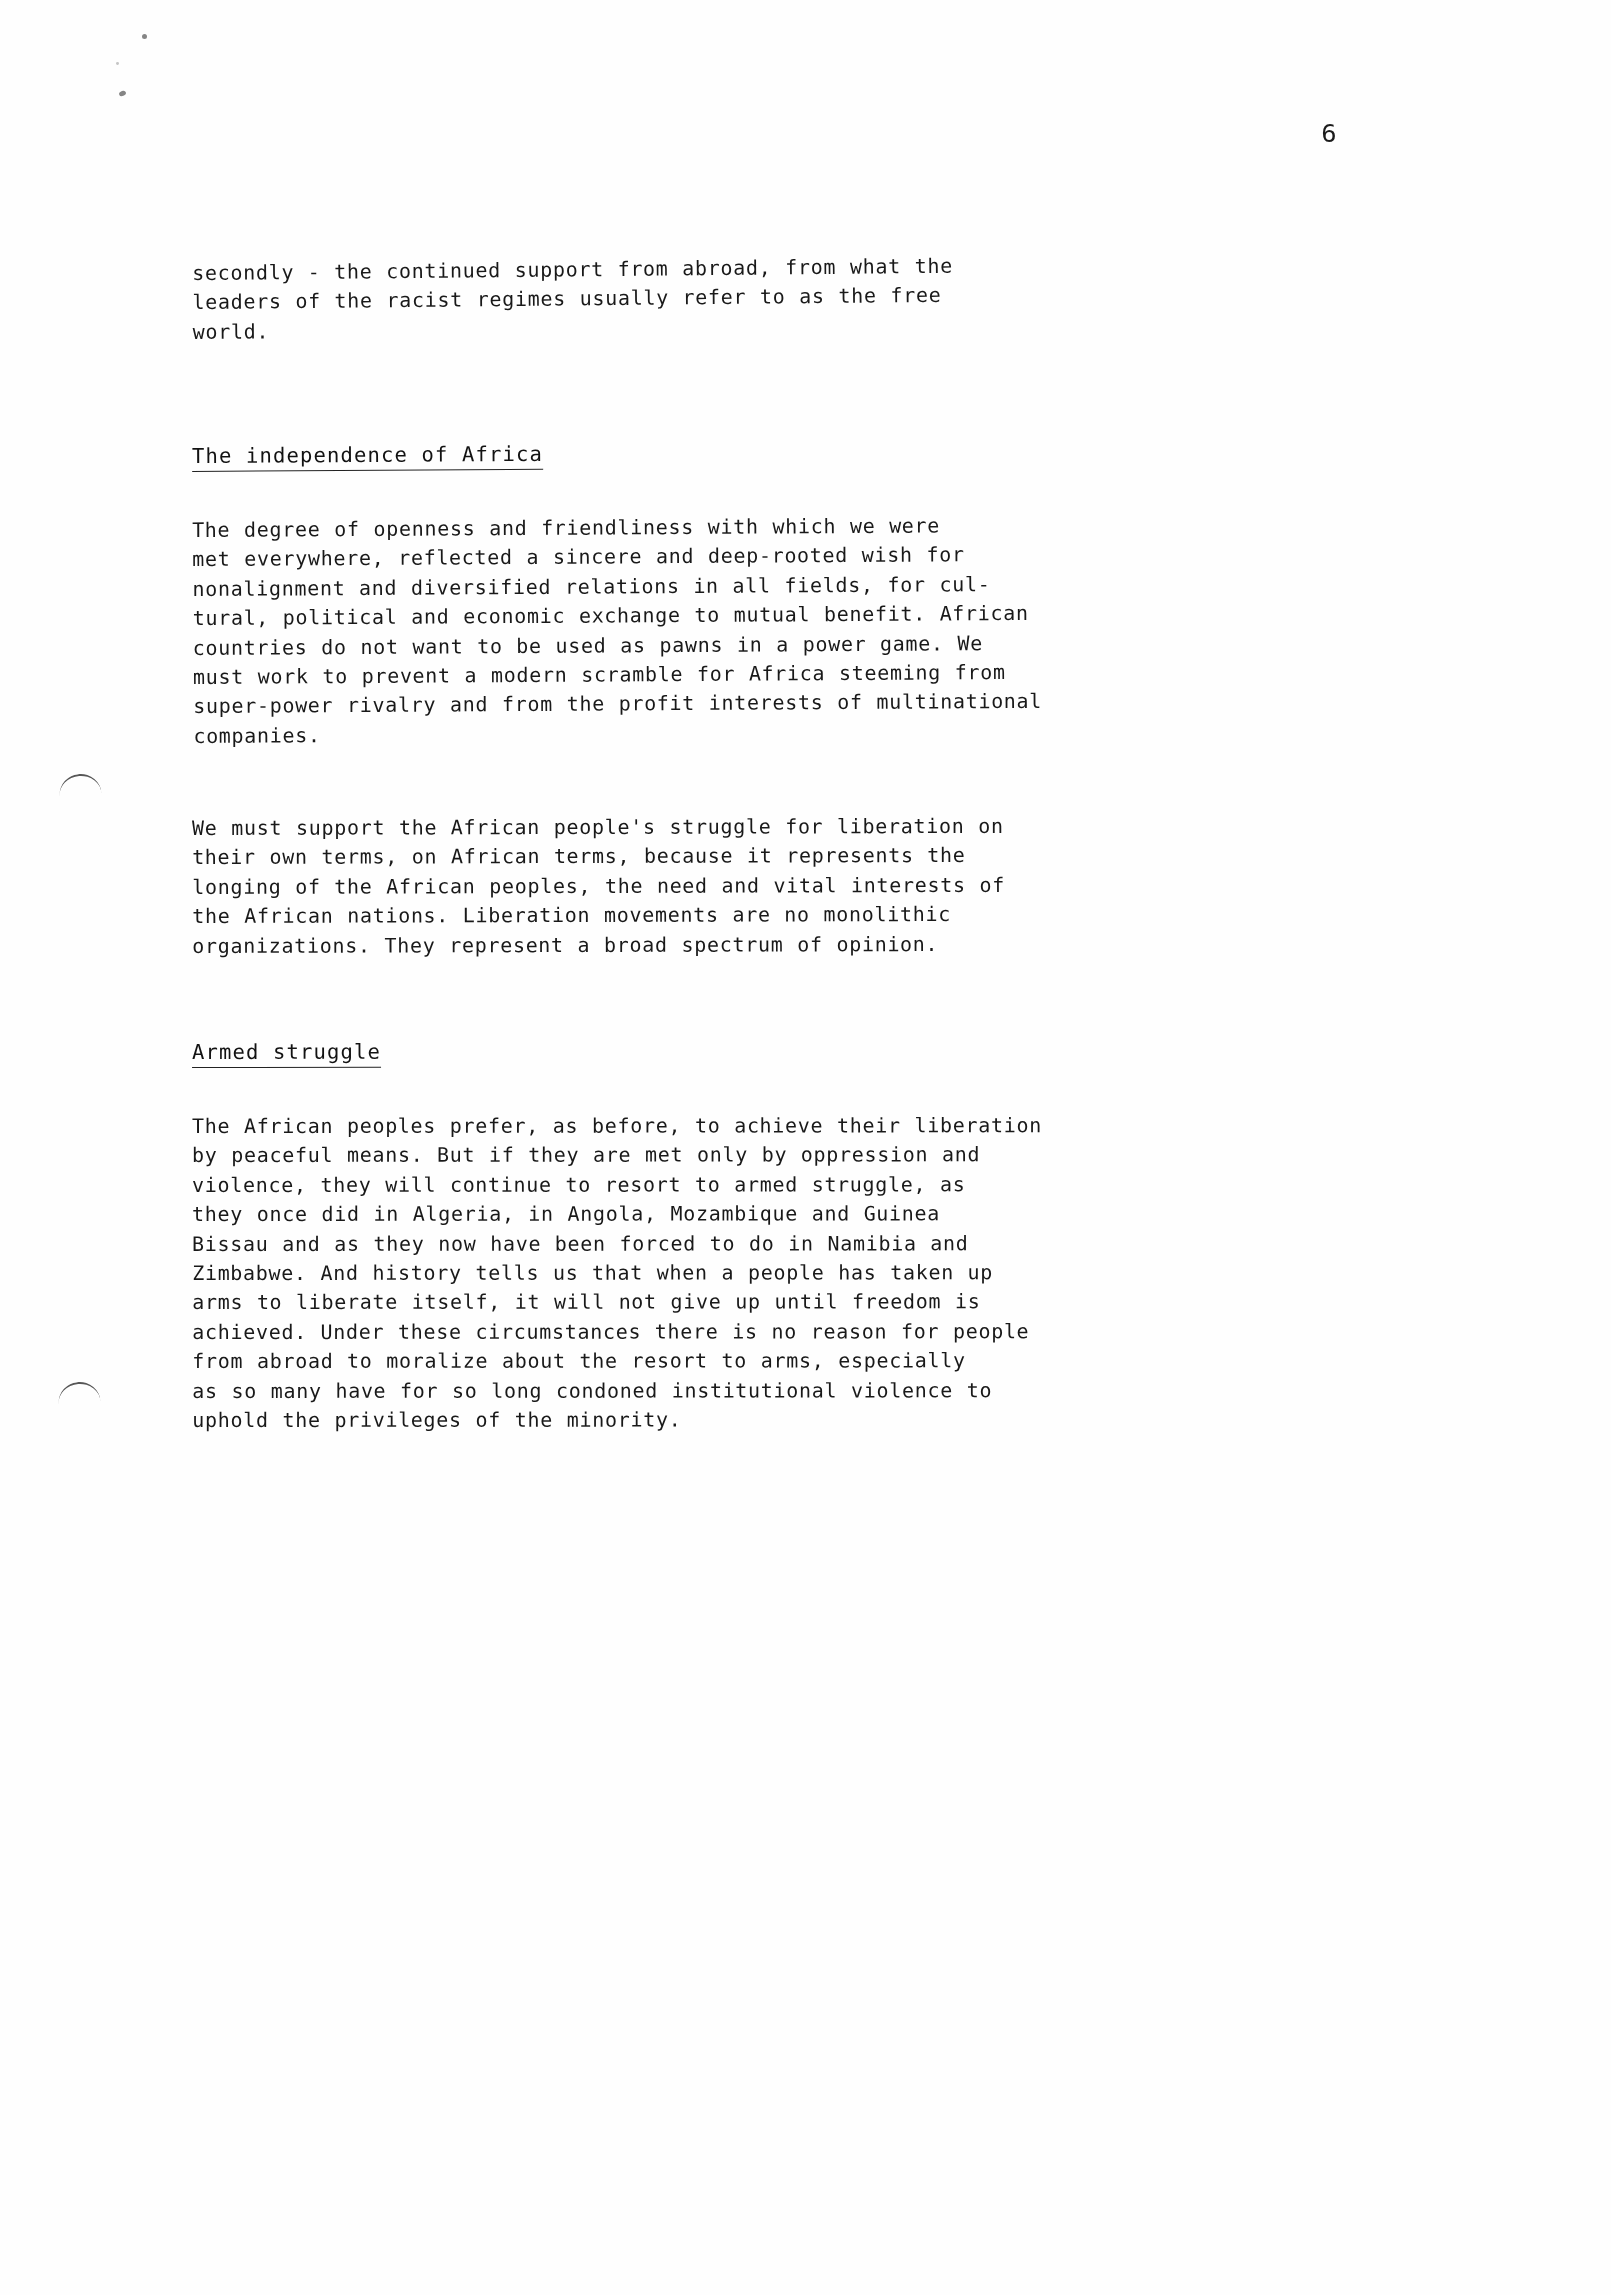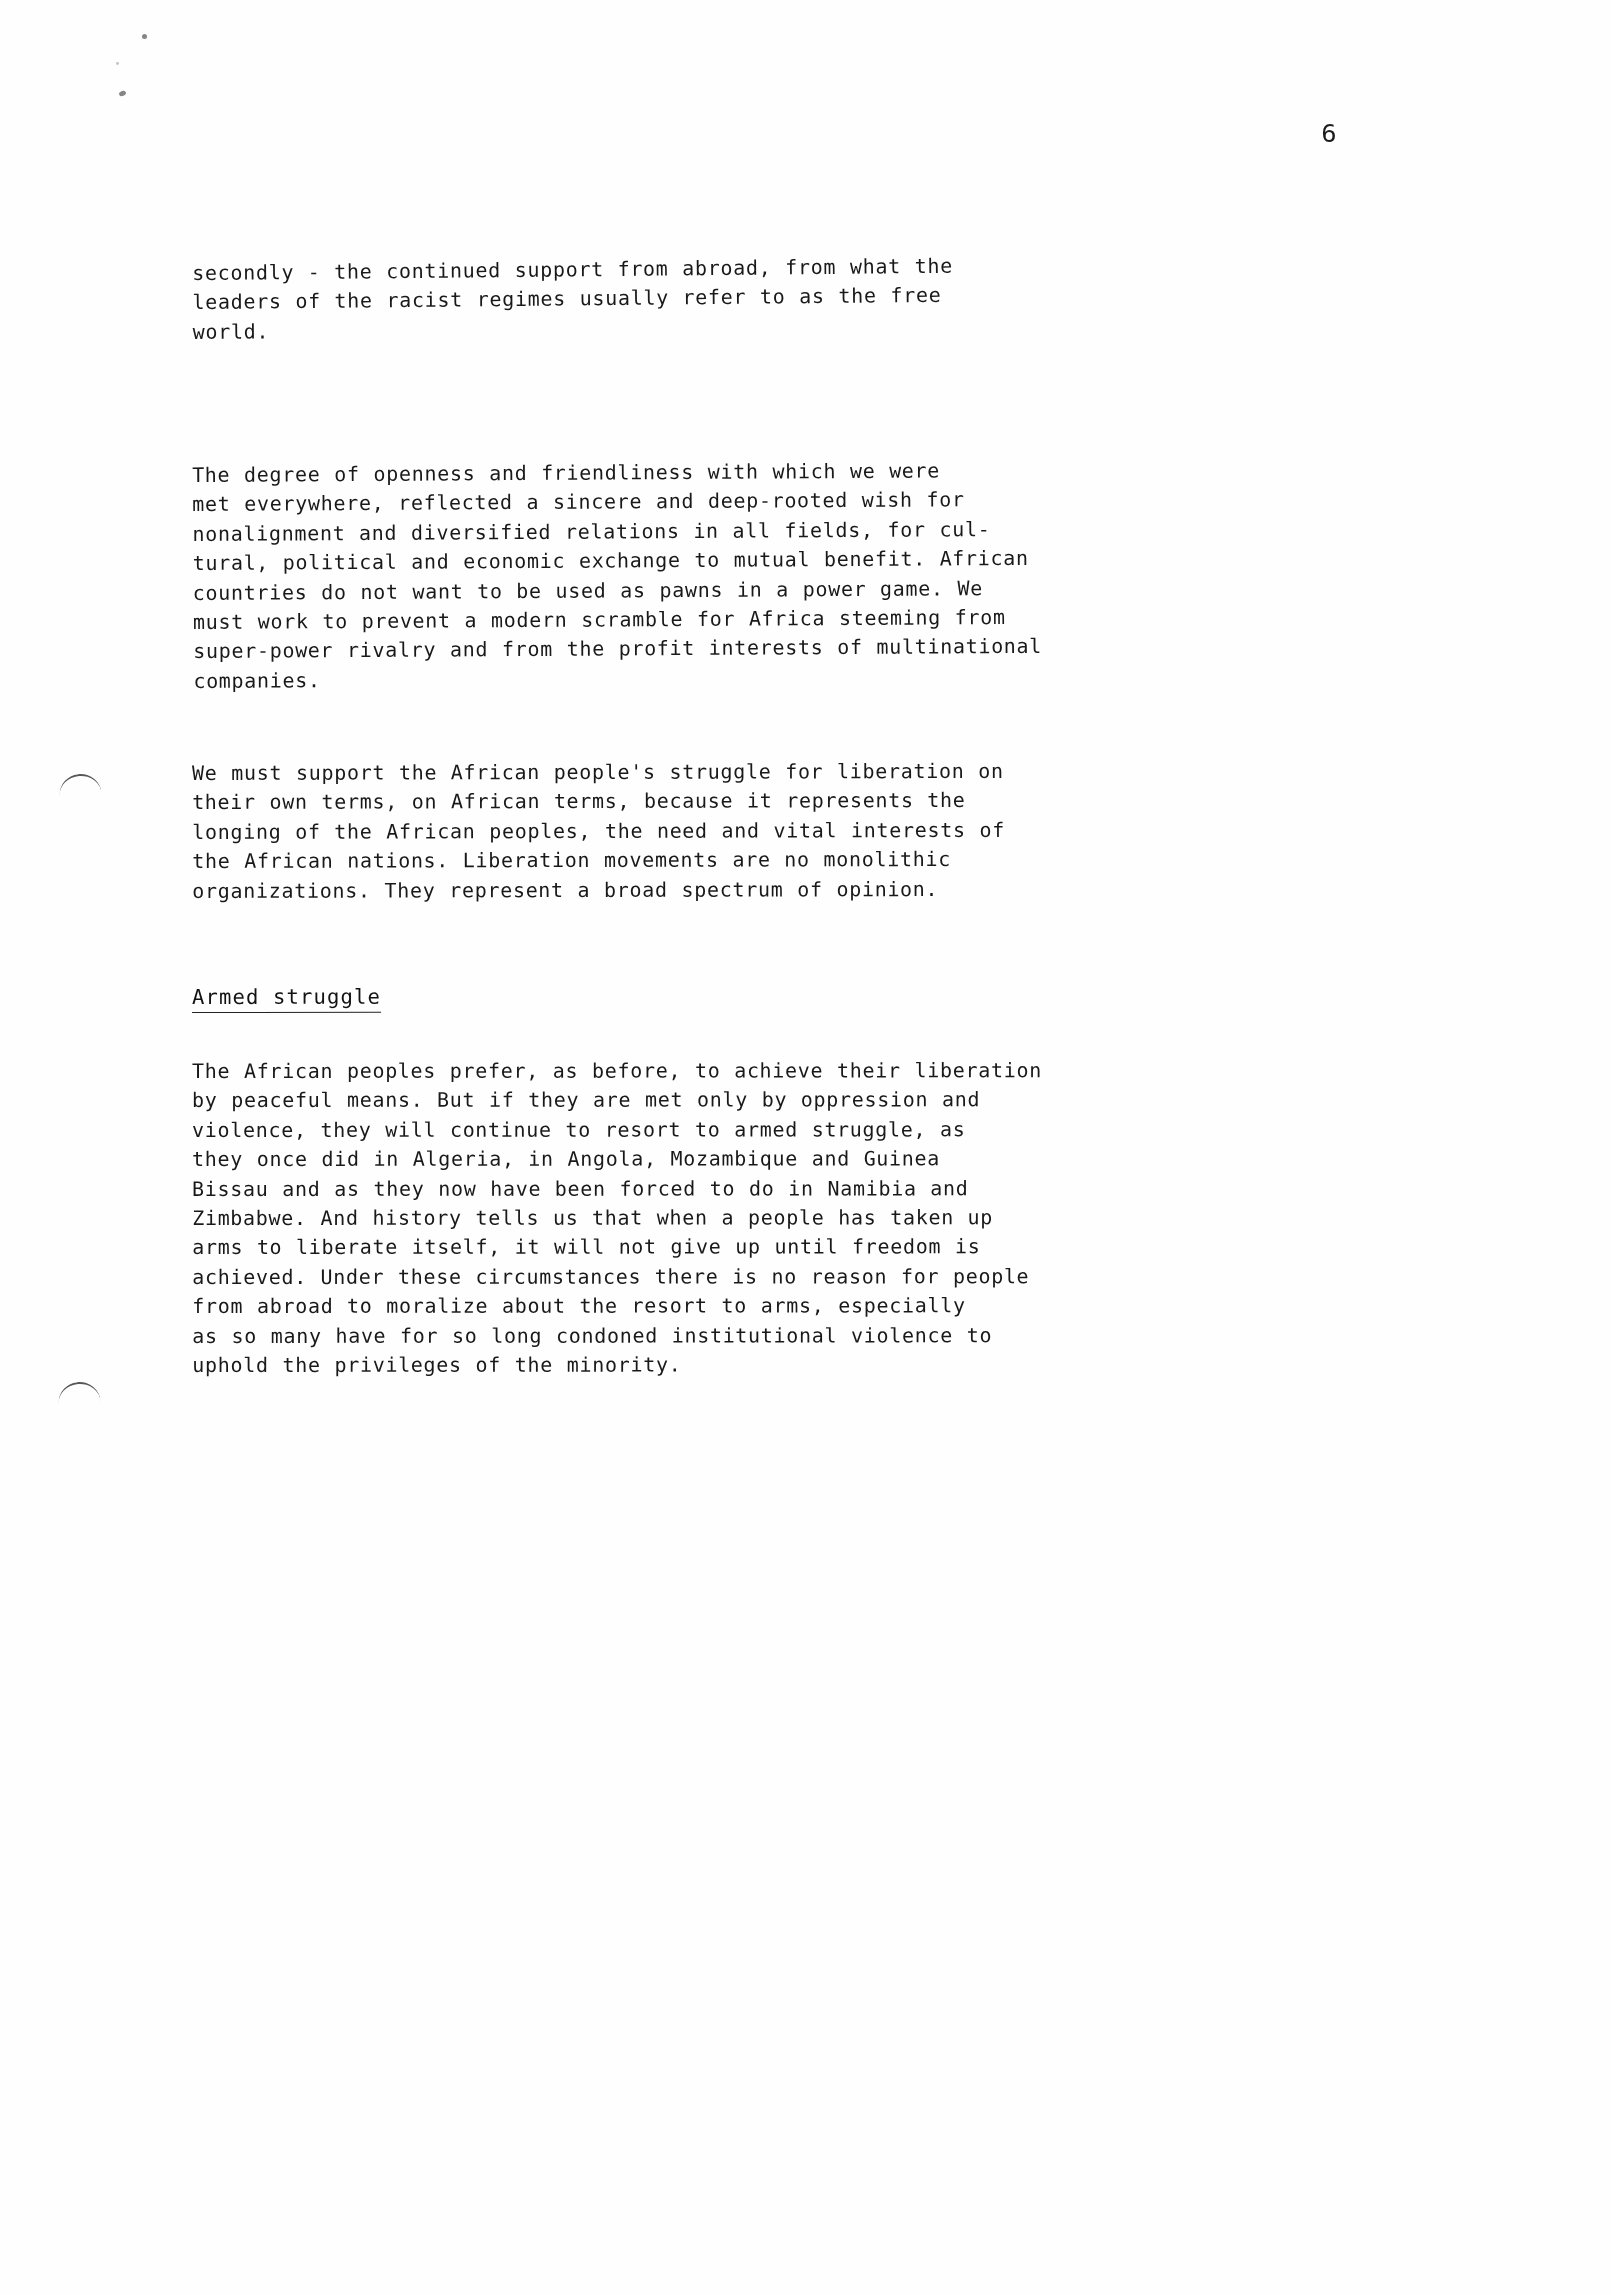--- a/index.html
+++ b/index.html
@@ -122,20 +122,23 @@
     </div>
 
     <div class="gap-sm"></div>
 
 
     <div class="gap-md"></div>
 
 
     <div class="gap-sm"></div>
 
+    <div class="block">
+      <div class="heading h2">The independence of Africa</div>
+    </div>
 
     <div class="gap-sm"></div>
 
     <div class="block">
       <p class="para p3">The degree of openness and friendliness with which we were
 met everywhere, reflected a sincere and deep-rooted wish for
 nonalignment and diversified relations in all fields, for cul-
 tural, political and economic exchange to mutual benefit. African
 countries do not want to be used as pawns in a power game. We
 must work to prevent a modern scramble for Africa steeming from

